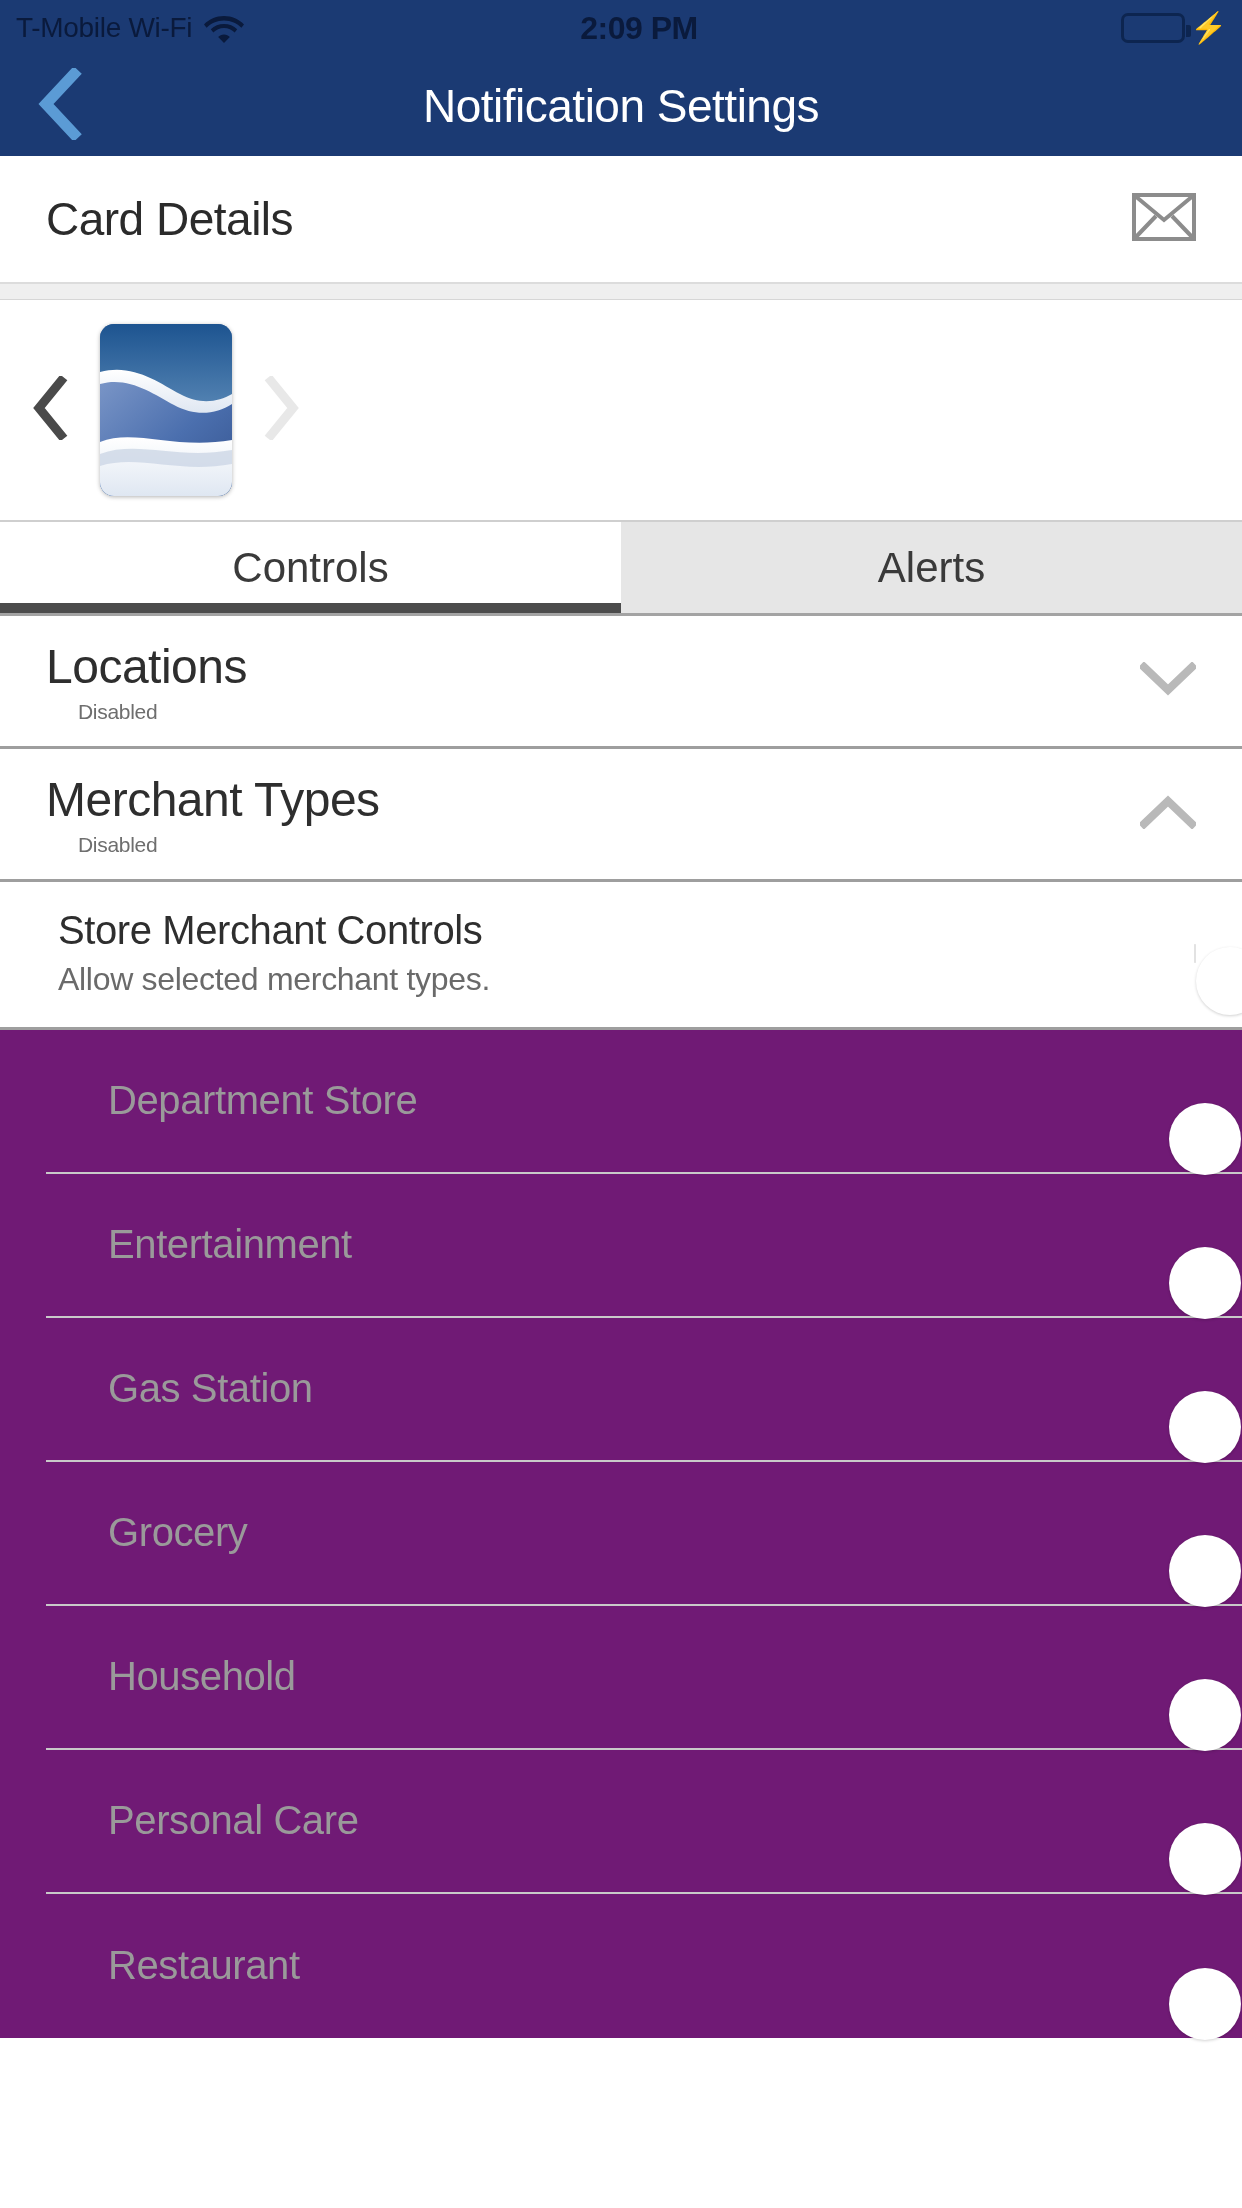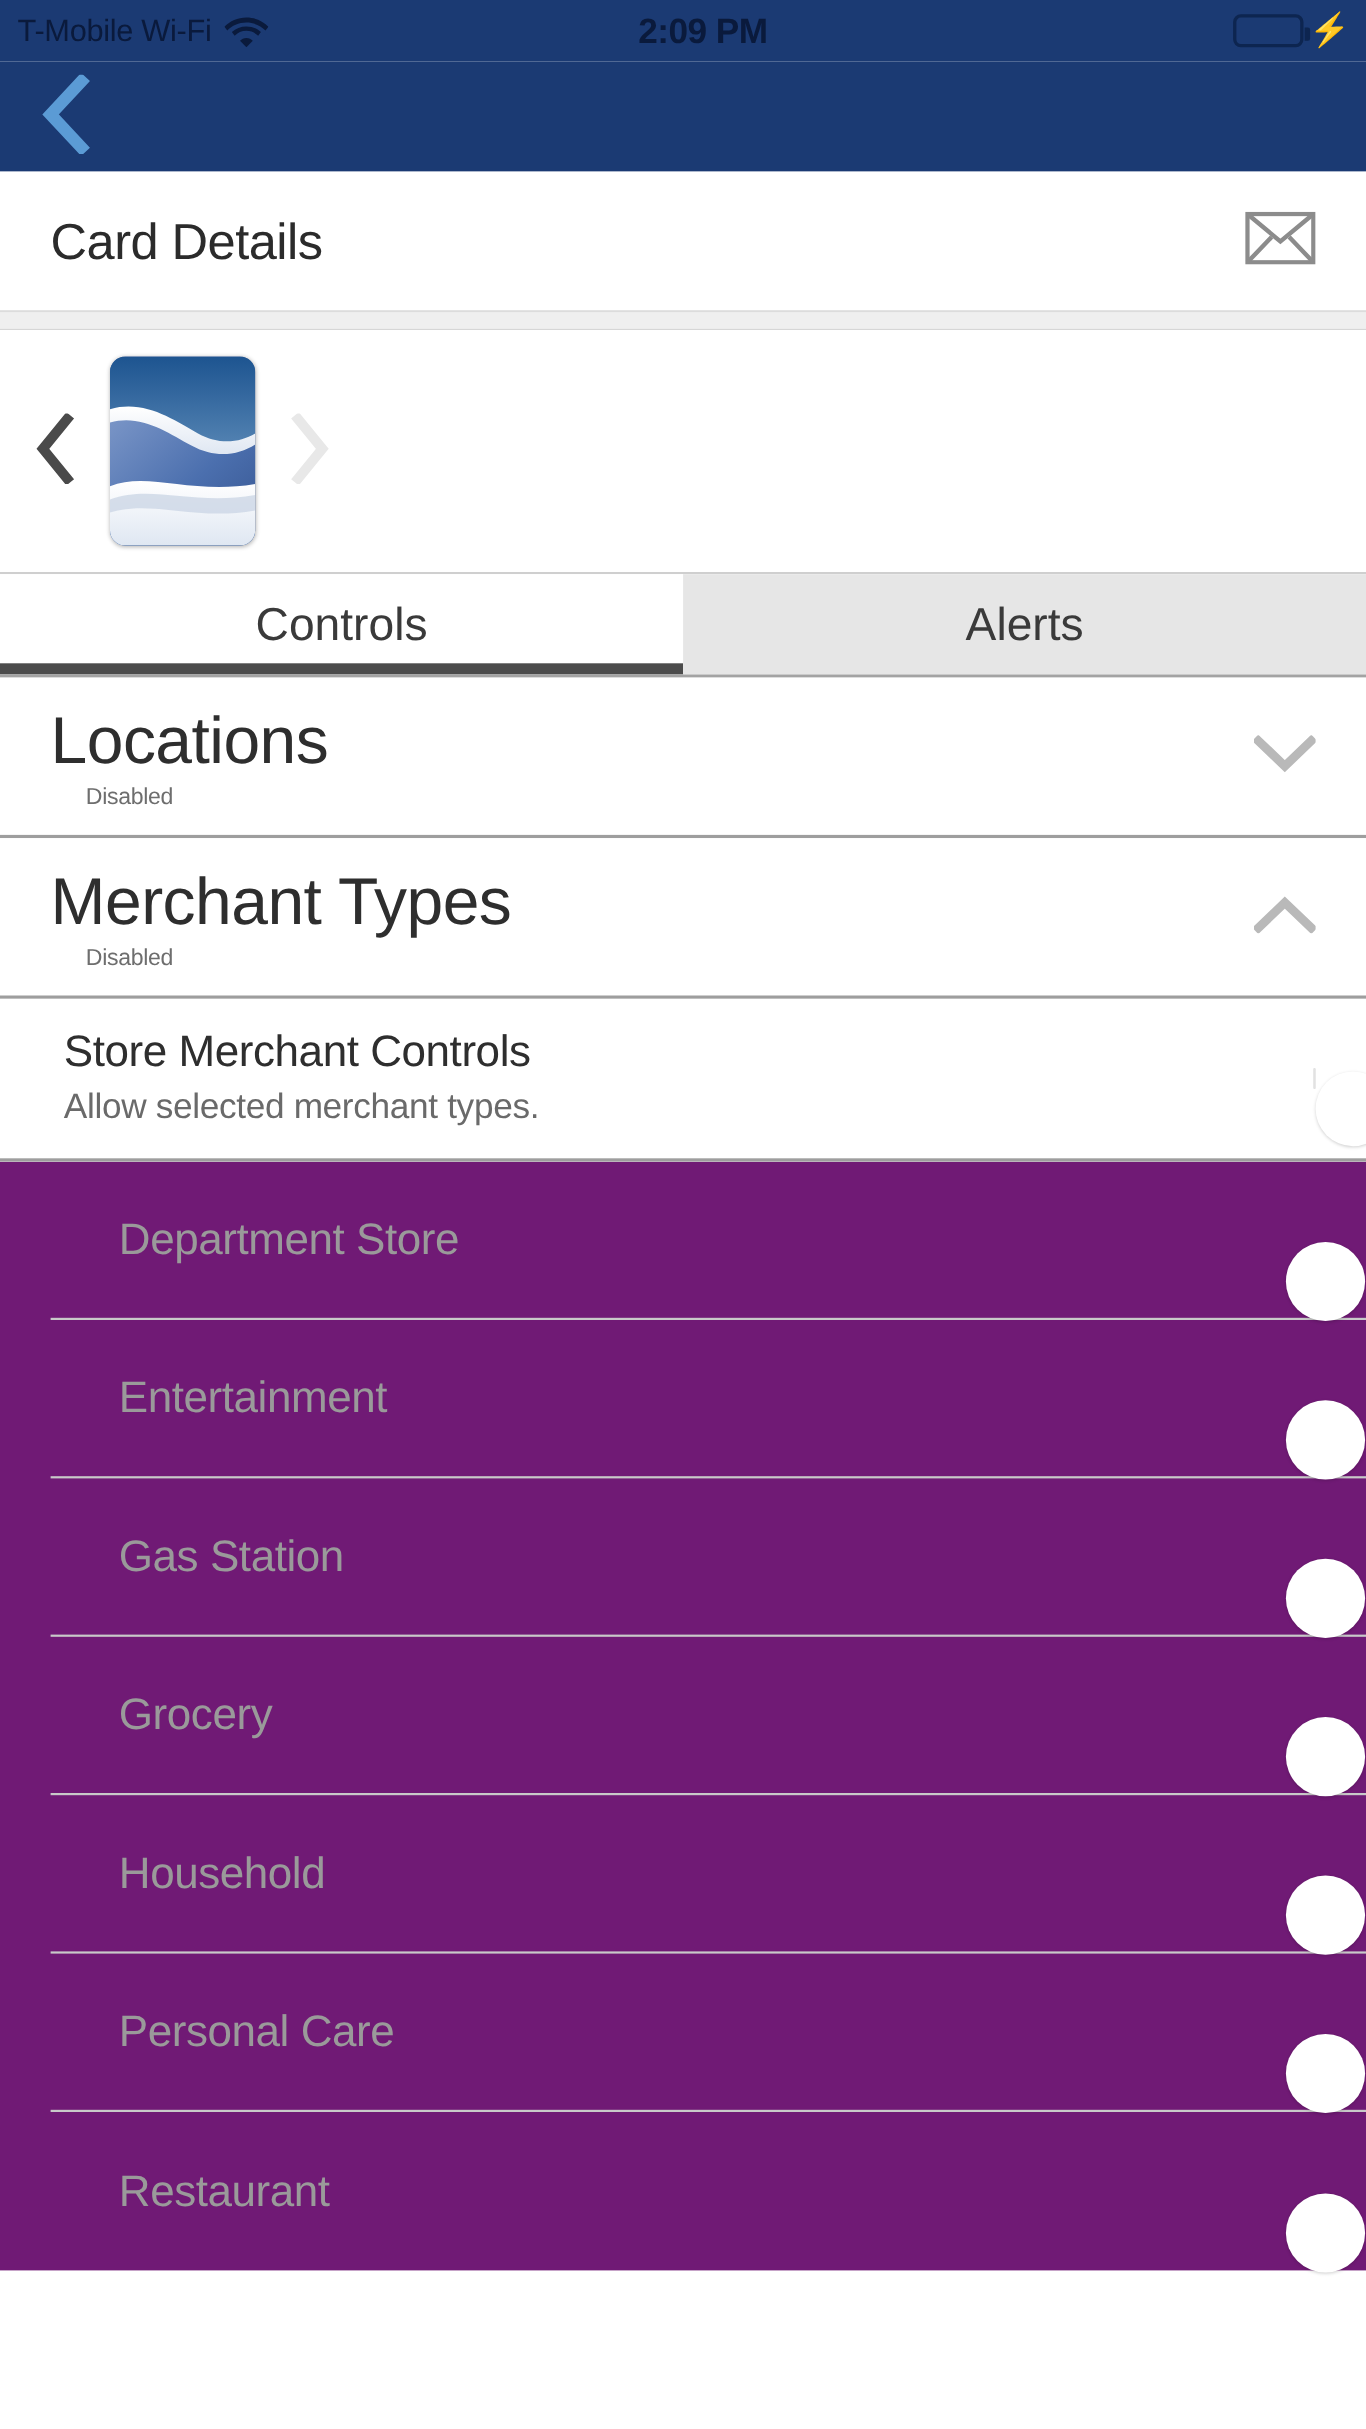--- a/index.html
+++ b/index.html
@@ -93,21 +93,21 @@
   .tab.active::after{
     content:""; position:absolute; left:0; right:0; bottom:0;
     height:10px; background:#4c4c4c;
   }
 
   
   .section-row{
     position:relative; background:#fff; padding:24px 46px 22px 46px;
     border-bottom:3px solid #9e9e9e;
   }
-  .sec-title{ font-size:60px; color:#2e2e2e; letter-spacing:-0.5px; line-height:1.12; }
+  .sec-title{ font-size:48px; color:#2e2e2e; letter-spacing:-0.5px; line-height:1.12; }
   .sec-sub{ font-size:21px; color:#6e6e6e; margin-top:6px; letter-spacing:-0.3px;margin-left:32px; }
   .sec-chev{ position:absolute; right:46px; top:50%; transform:translateY(-50%); }
 
   
   .enable-row{
     position:relative; background:#fff; padding:26px 0 24px 58px;
     min-height:148px; border-bottom:3px solid #9e9e9e;
     margin-left:0;
   }
   .en-title{ font-size:40px; color:#2e2e2e; letter-spacing:-0.4px; }
@@ -166,20 +166,21 @@
   </div>
 
   <div class="navbar">
     <div class="nav-back">
       <span>
         <svg width="48" height="72" viewBox="0 0 48 72">
           <path d="M38 6 L10 36 L38 66" stroke="#5b9bd5" stroke-width="11" fill="none" stroke-linecap="square" stroke-linejoin="miter"></path>
         </svg>
       </span>
     </div>
+    <div class="nav-title">Notification Settings</div>
   </div>
 
   <div class="card-details">
     <span class="cd-title">Card Details</span>
     <span class="cd-mail">
       <svg width="64" height="48" viewBox="0 0 64 48">
         <rect x="2" y="2" width="60" height="44" fill="none" stroke="#8c8c8c" stroke-width="4"></rect>
         <path d="M2 2 L32 27 L62 2" fill="none" stroke="#8c8c8c" stroke-width="4"></path>
         <path d="M2 46 L24 23 M62 46 L40 23" fill="none" stroke="#8c8c8c" stroke-width="4"></path>
       </svg>

